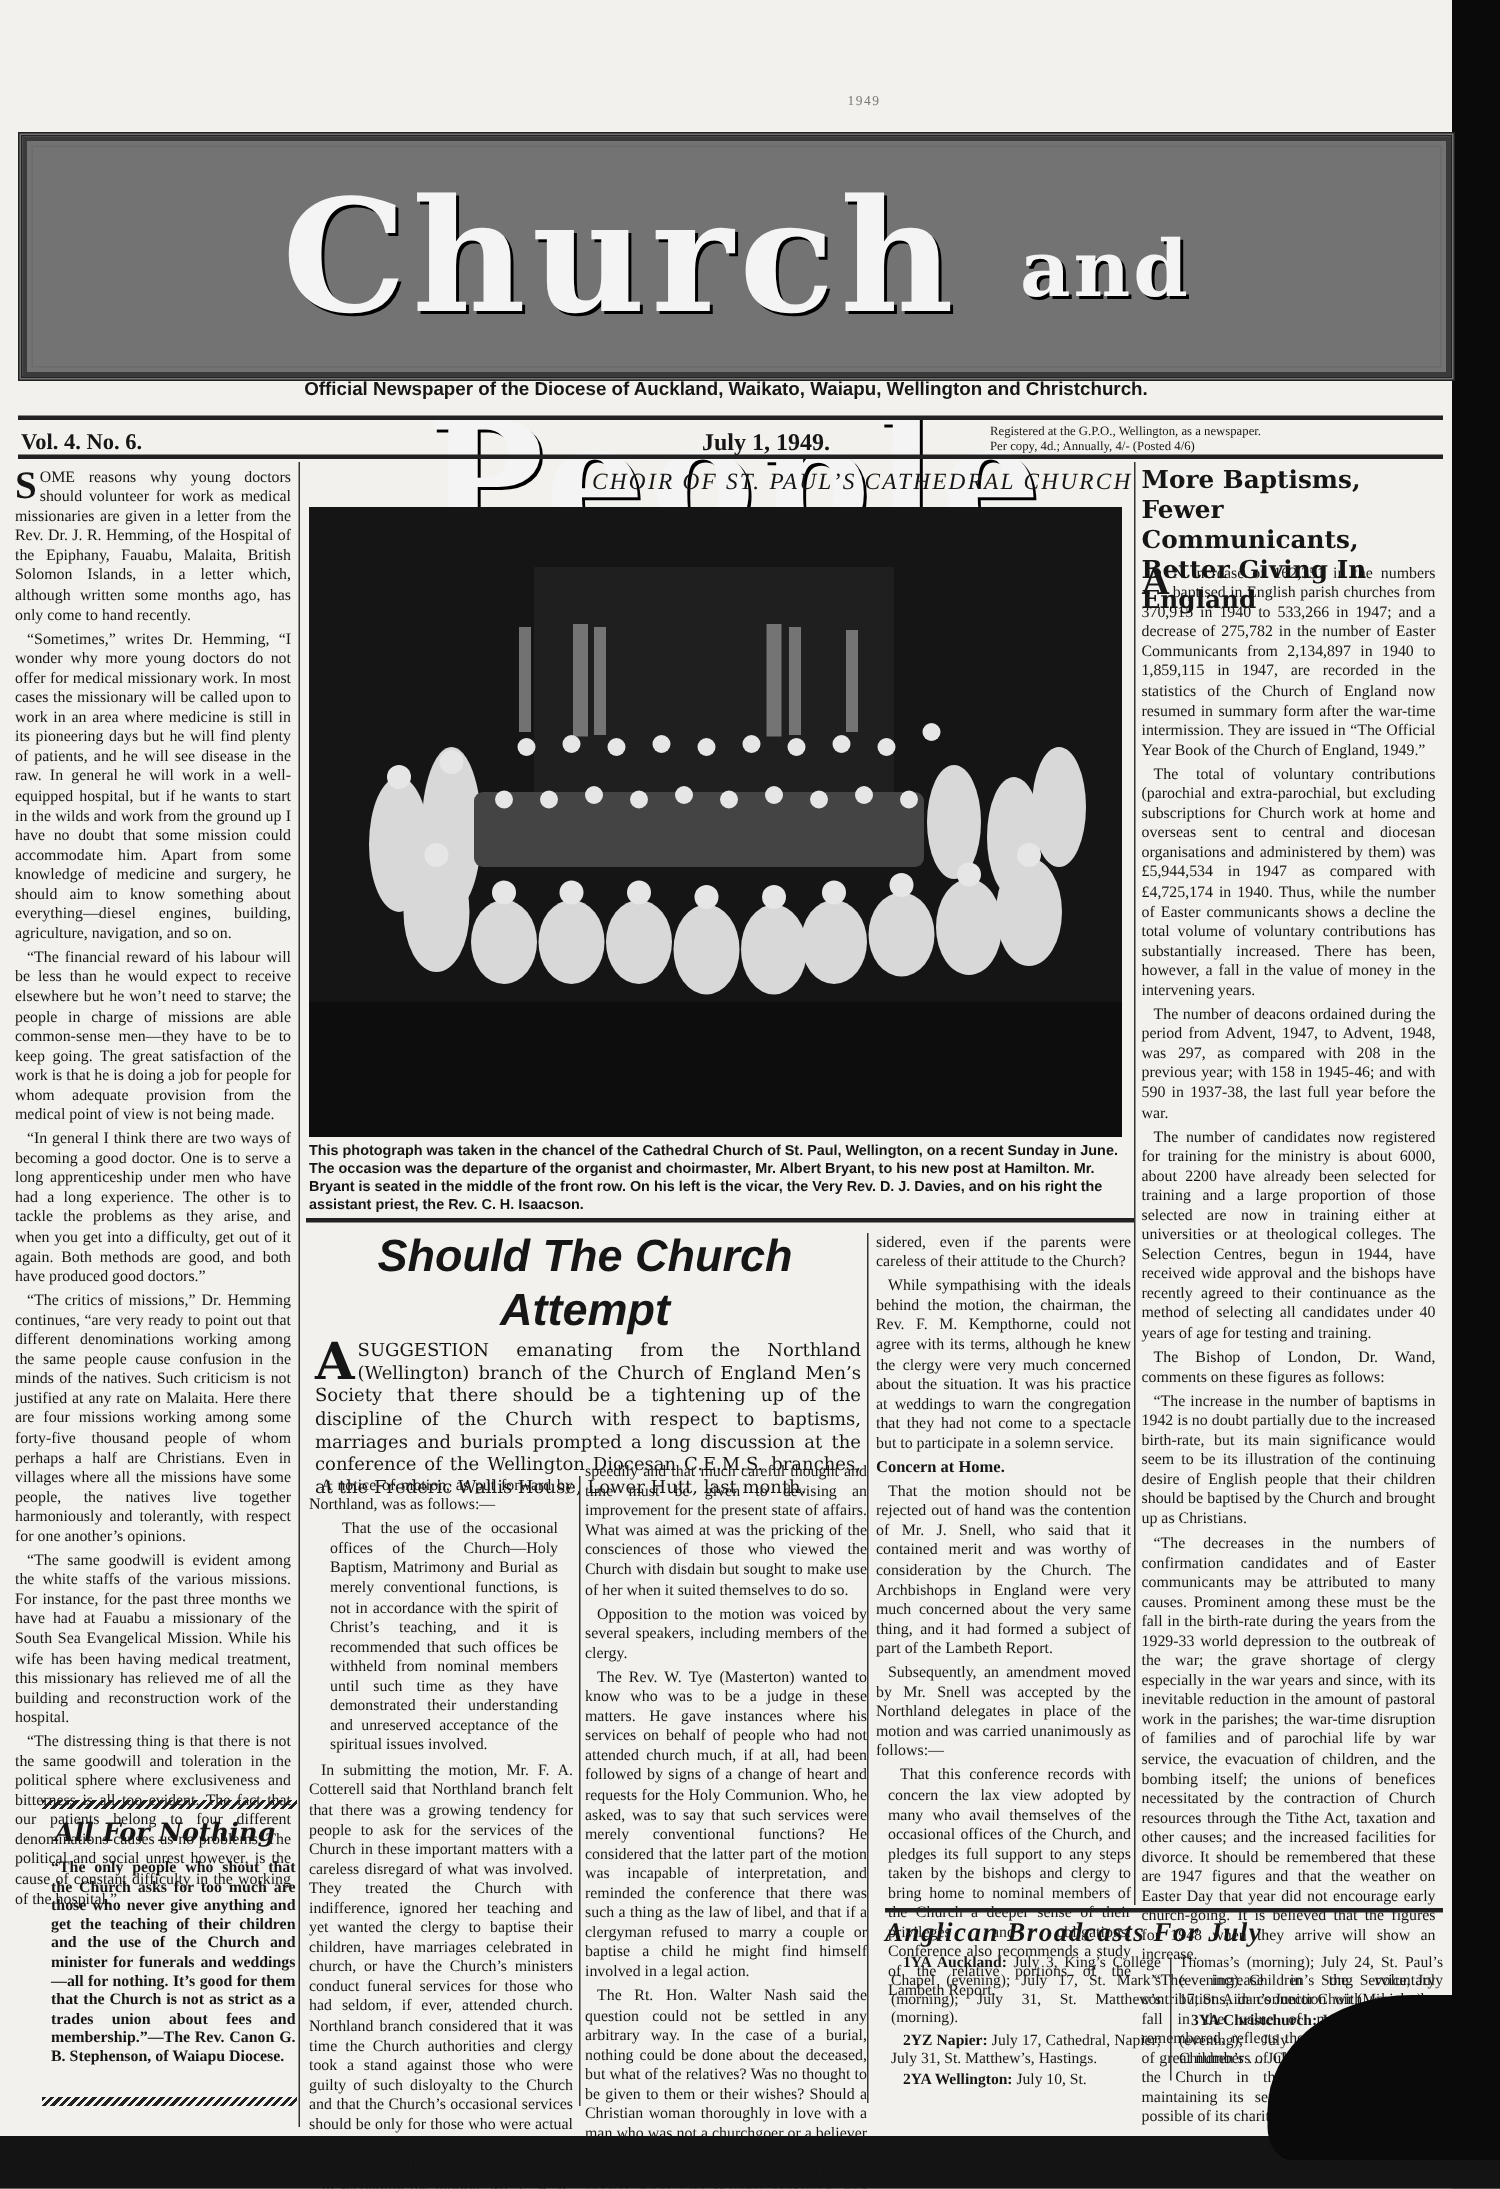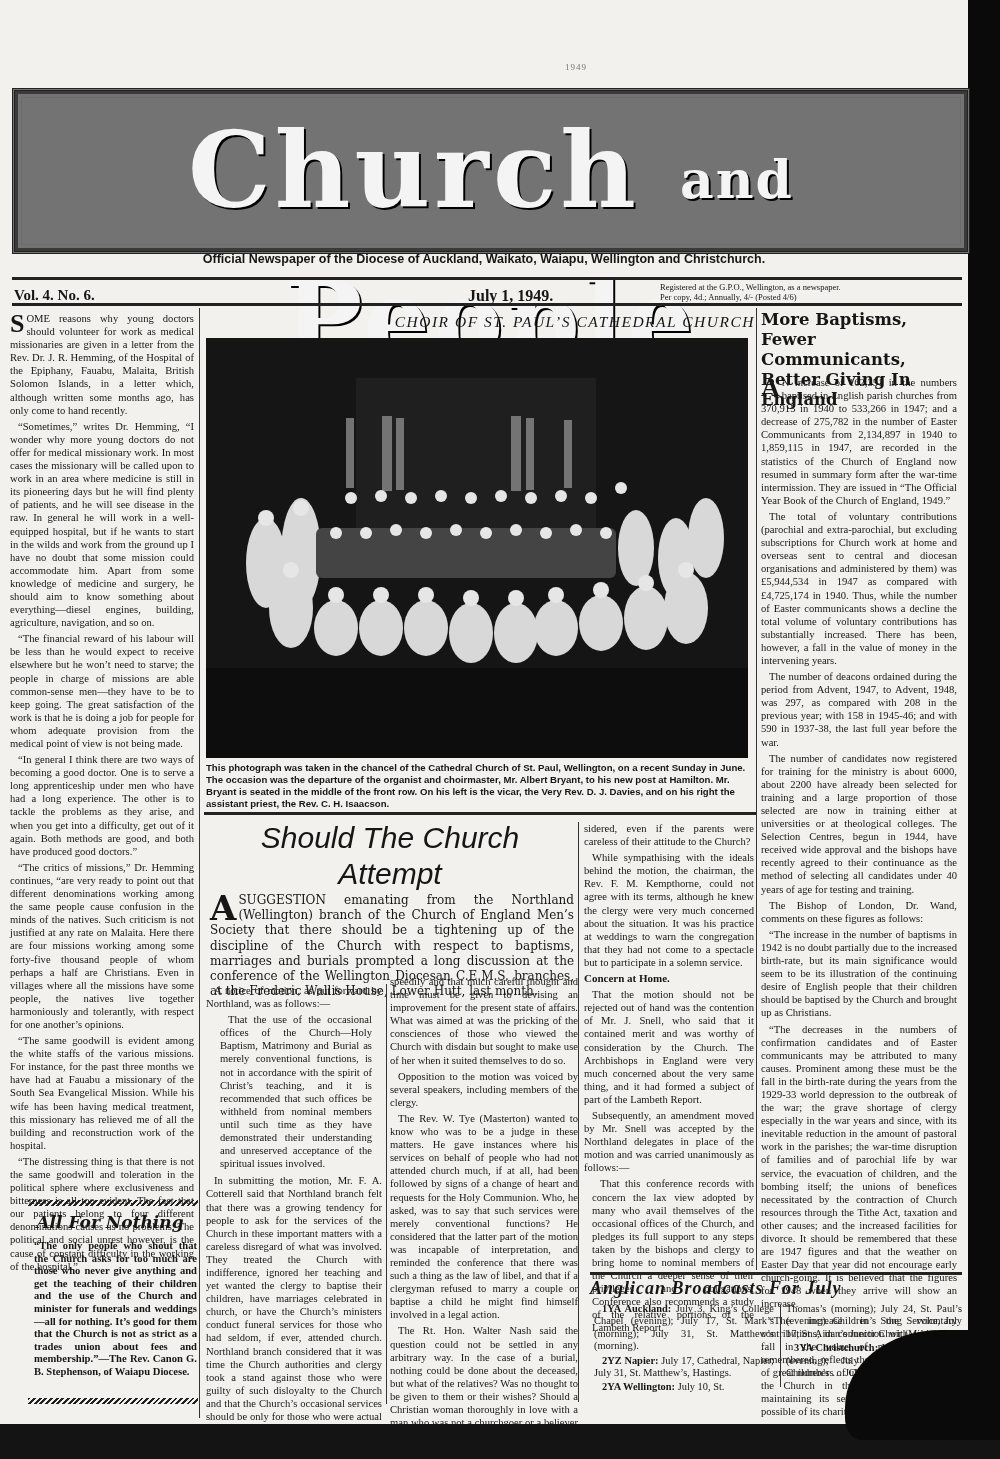--- a/index.html
+++ b/index.html
@@ -21,21 +21,21 @@
   .date{left:432px;font-weight:bold;font-size:16px;font-family:"Liberation Serif",serif;margin-left:36px;}
   .reg{left:660px;top:282px;font-size:8.5px;line-height:10px;font-family:"Liberation Serif",serif;}
   .col{position:absolute;font-size:10.6px;line-height:13.1px;text-align:justify;}
   .col p{margin:0 0 3px 0;text-indent:8px;}
   .vline{position:absolute;width:1px;background:#333;}
   .h-ital{font-style:italic;font-weight:bold;font-family:"DejaVu Serif",serif;}
   .dropcap{float:left;font-size:26px;line-height:22px;margin:1px 2px 0 0;font-weight:bold;}
   .photo-title{position:absolute;left:205px;top:313px;width:550px;text-align:right;font-style:italic;font-size:15.5px;letter-spacing:1.5px;}
   .photo{position:absolute;left:206px;top:338px;width:542px;height:420px;background:#141414;overflow:hidden;}
   .caption{position:absolute;left:206px;top:762px;width:548px;font-family:"Liberation Sans",sans-serif;font-weight:bold;font-size:9.6px;line-height:12px;}
-  .bigtitle{position:absolute;left:206px;top:820px;width:368px;text-align:center;font-style:italic;font-weight:normal;font-family:"Liberation Sans",sans-serif;font-size:30px;line-height:36px;}
+  .bigtitle{position:absolute;left:206px;top:820px;width:368px;text-align:center;font-style:italic;font-weight:bold;font-family:"Liberation Sans",sans-serif;font-size:30px;line-height:36px;}
   .lead{position:absolute;left:210px;top:893px;width:364px;font-family:"DejaVu Serif",serif;font-size:12px;line-height:15.2px;text-align:justify;}
   .subhead{font-weight:bold;text-align:left;margin:8px 0 4px;text-indent:0 !important;font-size:11px;}
   .quoteblk{margin:2px 10px 4px 14px !important;}
   .broadtitle{position:absolute;left:590px;top:1278px;width:370px;text-align:left;font-style:italic;font-weight:bold;font-size:18px;letter-spacing:1px;}
   .bc{position:absolute;font-size:10.4px;line-height:12.4px;text-align:justify;}
   .bc p{margin:0 0 2px 0;text-indent:8px;}
   .zig{position:absolute;height:6px;background:repeating-linear-gradient(135deg,#222 0 2px,transparent 2px 4px);}
   .nothing-title{position:absolute;left:20px;top:1212px;width:180px;text-align:center;font-style:italic;font-weight:bold;font-size:17px;font-family:"DejaVu Serif",serif;}
   .nothing-body{position:absolute;left:34px;top:1240px;width:163px;font-weight:bold;font-size:10.6px;line-height:12.6px;text-align:justify;}
   .rt-head{position:absolute;left:761px;top:310px;width:200px;font-weight:bold;font-size:16.5px;line-height:20px;font-family:"DejaVu Serif",serif;}

